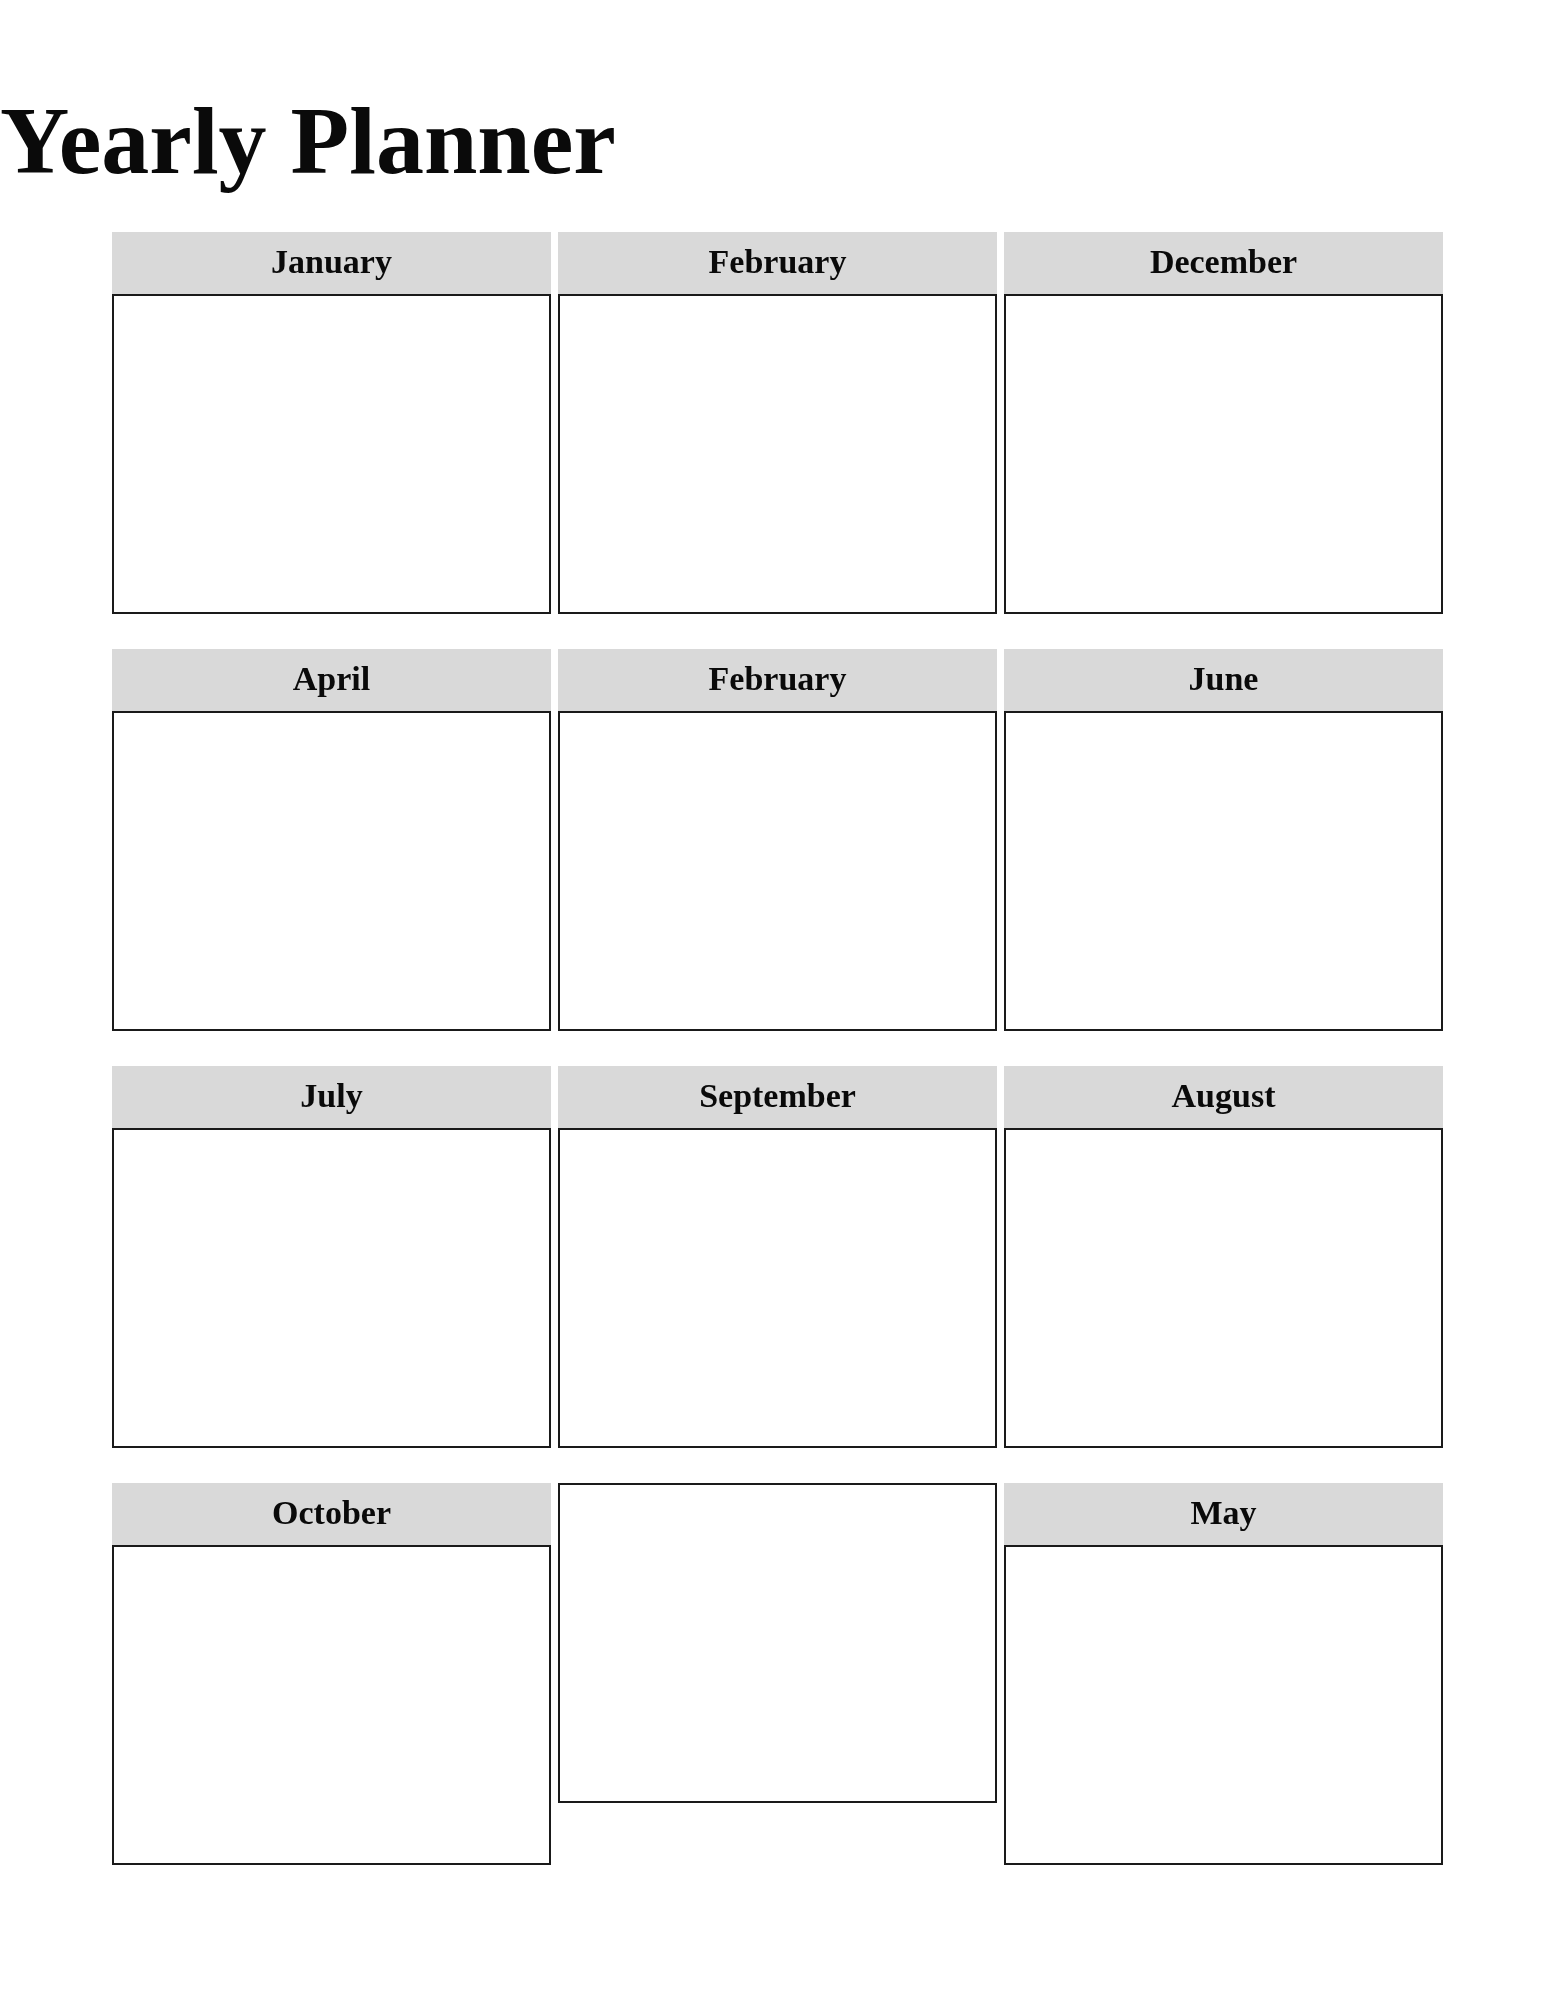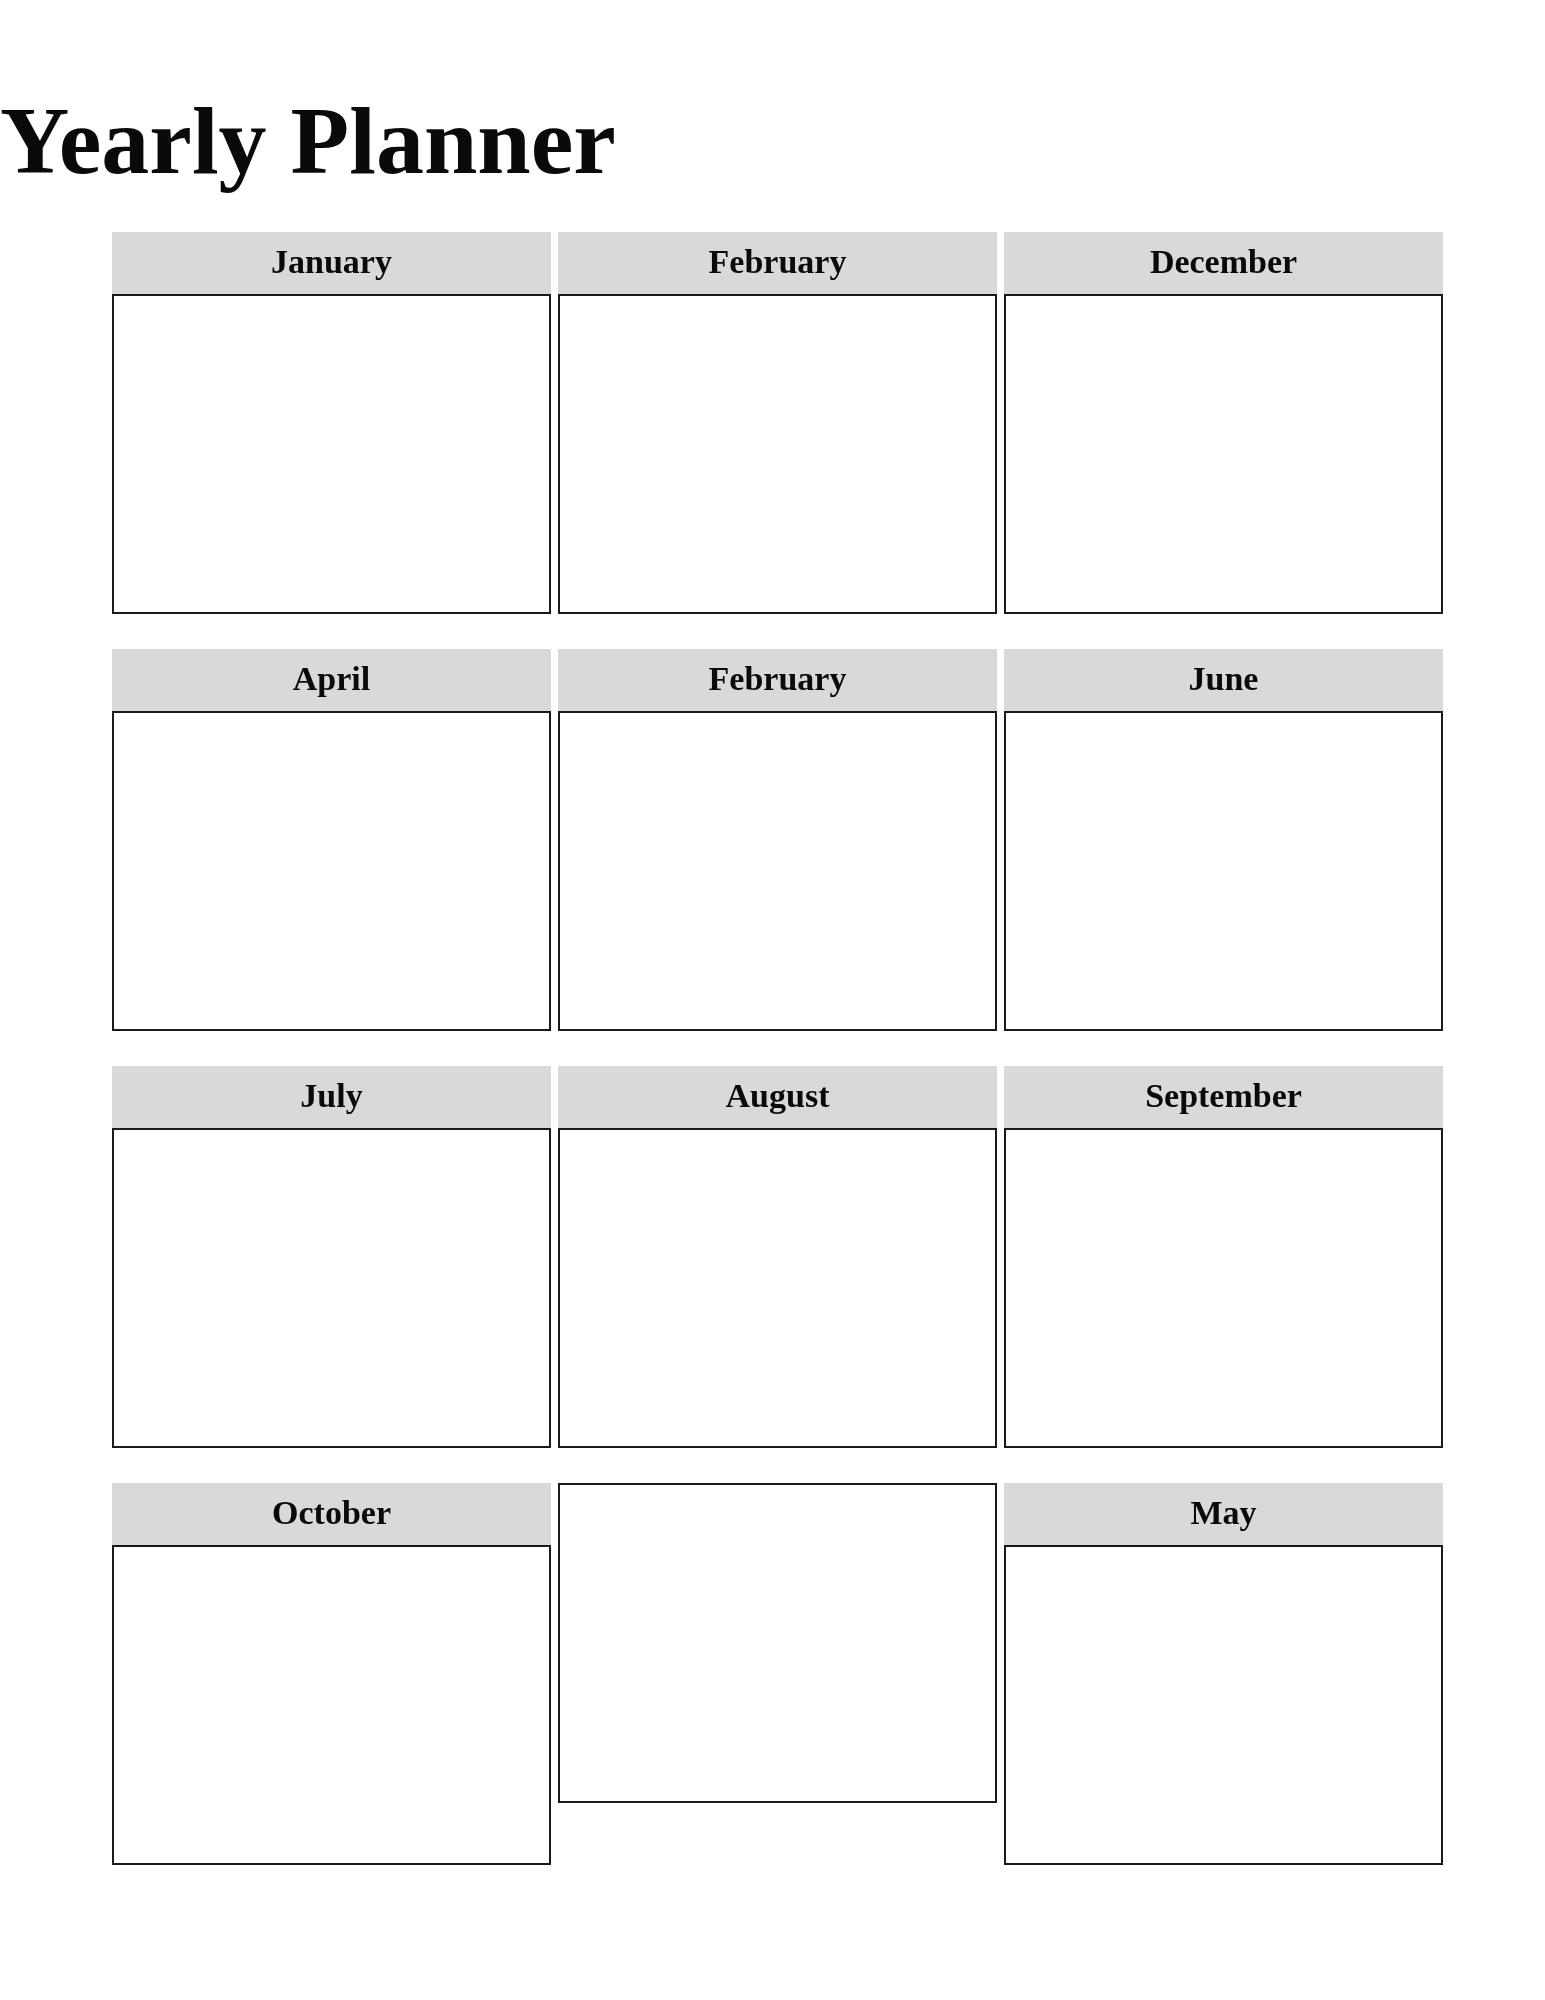--- a/index.html
+++ b/index.html
@@ -89,25 +89,25 @@
   </div>
   <div class="month">
     <div class="month-header">June</div>
     <div class="month-box"></div>
   </div>
   <div class="month">
     <div class="month-header">July</div>
     <div class="month-box"></div>
   </div>
   <div class="month">
-    <div class="month-header">August</div>
+    <div class="month-header">September</div>
     <div class="month-box"></div>
   </div>
   <div class="month">
-    <div class="month-header">September</div>
+    <div class="month-header">August</div>
     <div class="month-box"></div>
   </div>
   <div class="month">
     <div class="month-header">October</div>
     <div class="month-box"></div>
   </div>
   <div class="month">
     <div class="month-box"></div>
   </div>
   <div class="month">

